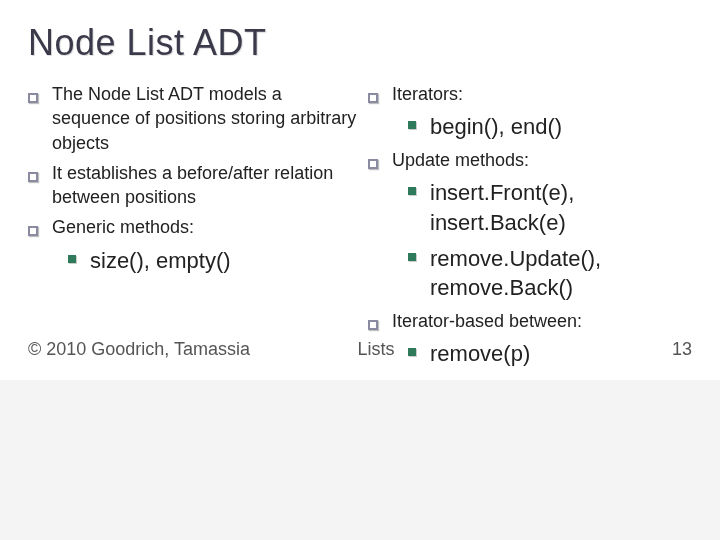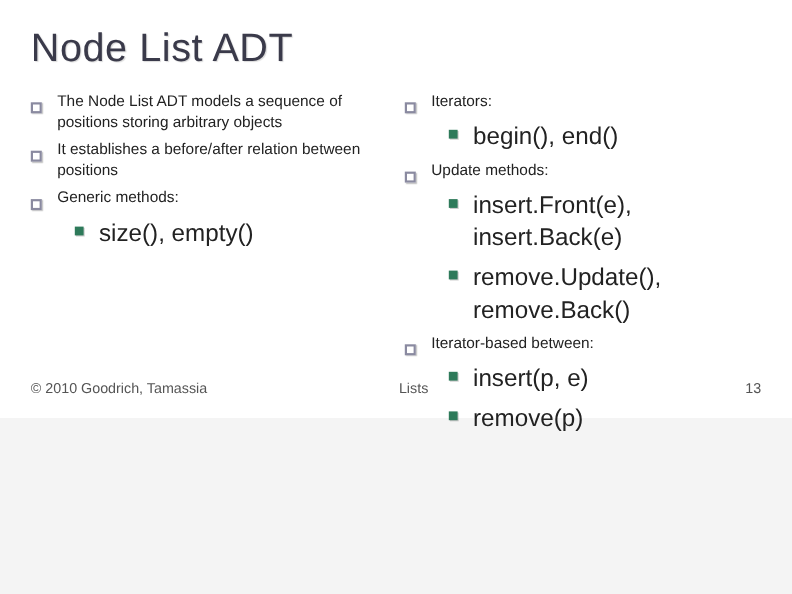--- a/index.html
+++ b/index.html
@@ -22,26 +22,26 @@
     width: 10px; height: 10px; background: #fff;
     border: 2px solid #8a8aa0; flex: 0 0 10px;
     margin-top: 11px; margin-right: 14px;
     box-shadow: 1px 1px 1px rgba(0,0,0,0.25);
   }
   .sq-sm {
     width: 8px; height: 8px; background: #2e7a5a;
     flex: 0 0 8px; margin-top: 9px; margin-right: 14px;
     box-shadow: 1px 1px 0 rgba(0,0,0,0.2);
   }
-  .txt1 { font-size: 14px; color: #222; line-height: 1.35; }
+  .txt1 { font-size: 18px; color: #222; line-height: 1.35; }
   .txt2 { font-size: 22px; color: #222; line-height: 1.35; }
   .footer {
     position: absolute; bottom: 20px; left: 28px; right: 28px;
     display: flex; justify-content: space-between; align-items: center;
-    font-size: 13px; color: #555;
+    font-size: 18px; color: #555;
   }
   .fcenter { position: absolute; left: 50%; transform: translateX(-50%); padding-left: 32px; }
 </style>
 </head>
 <body>
 
 <div class="slide">
   <h1 class="title">Node List ADT</h1>
 
   <div class="cols">
@@ -86,24 +86,20 @@
         <span class="sq-sm"></span>
         <span class="txt2">remove.Update(), remove.Back()</span>
       </div>
 
       <div class="lvl1">
         <span class="sq-lg"></span>
         <span class="txt1">Iterator-based between:</span>
       </div>
       <div class="lvl2">
         <span class="sq-sm"></span>
-        <span class="txt2">insert(p, e)</span>
-      </div>
-      <div class="lvl2">
-        <span class="sq-sm"></span>
         <span class="txt2">remove(p)</span>
       </div>
     </div>
   </div>
 
   <div class="footer">
     <span>© 2010 Goodrich, Tamassia</span>
     <span class="fcenter">Lists</span>
     <span>13</span>
   </div>

